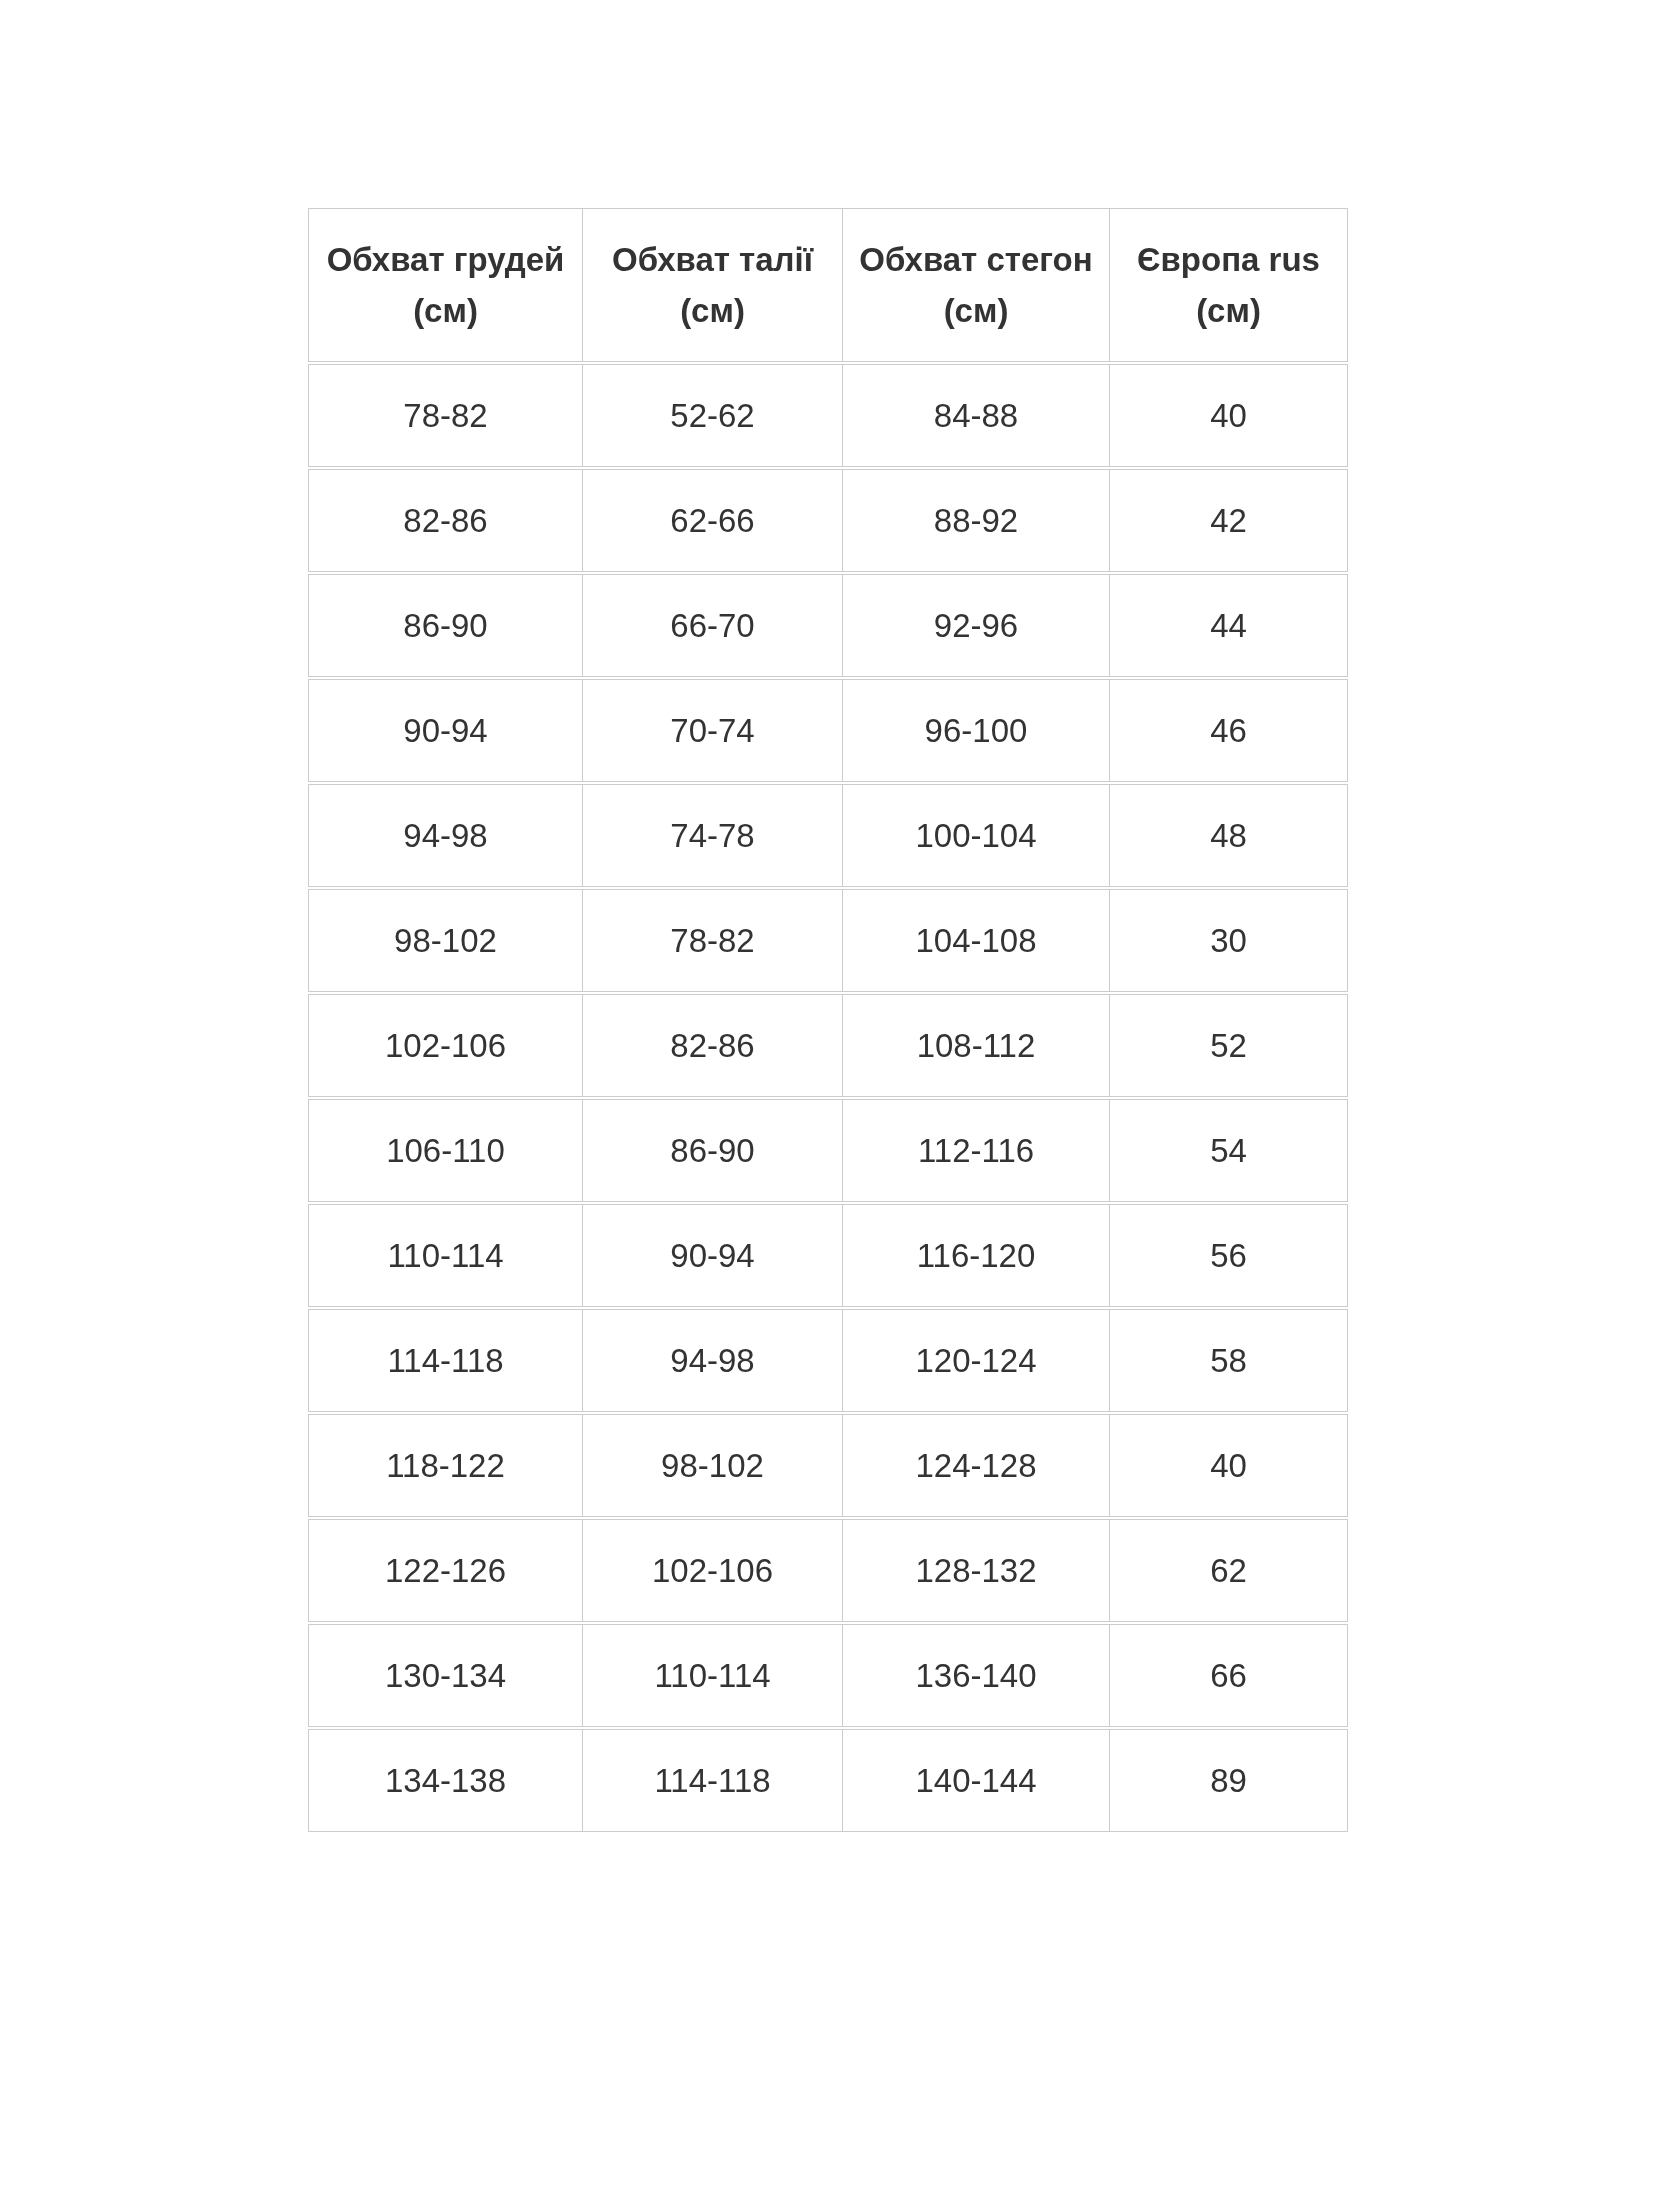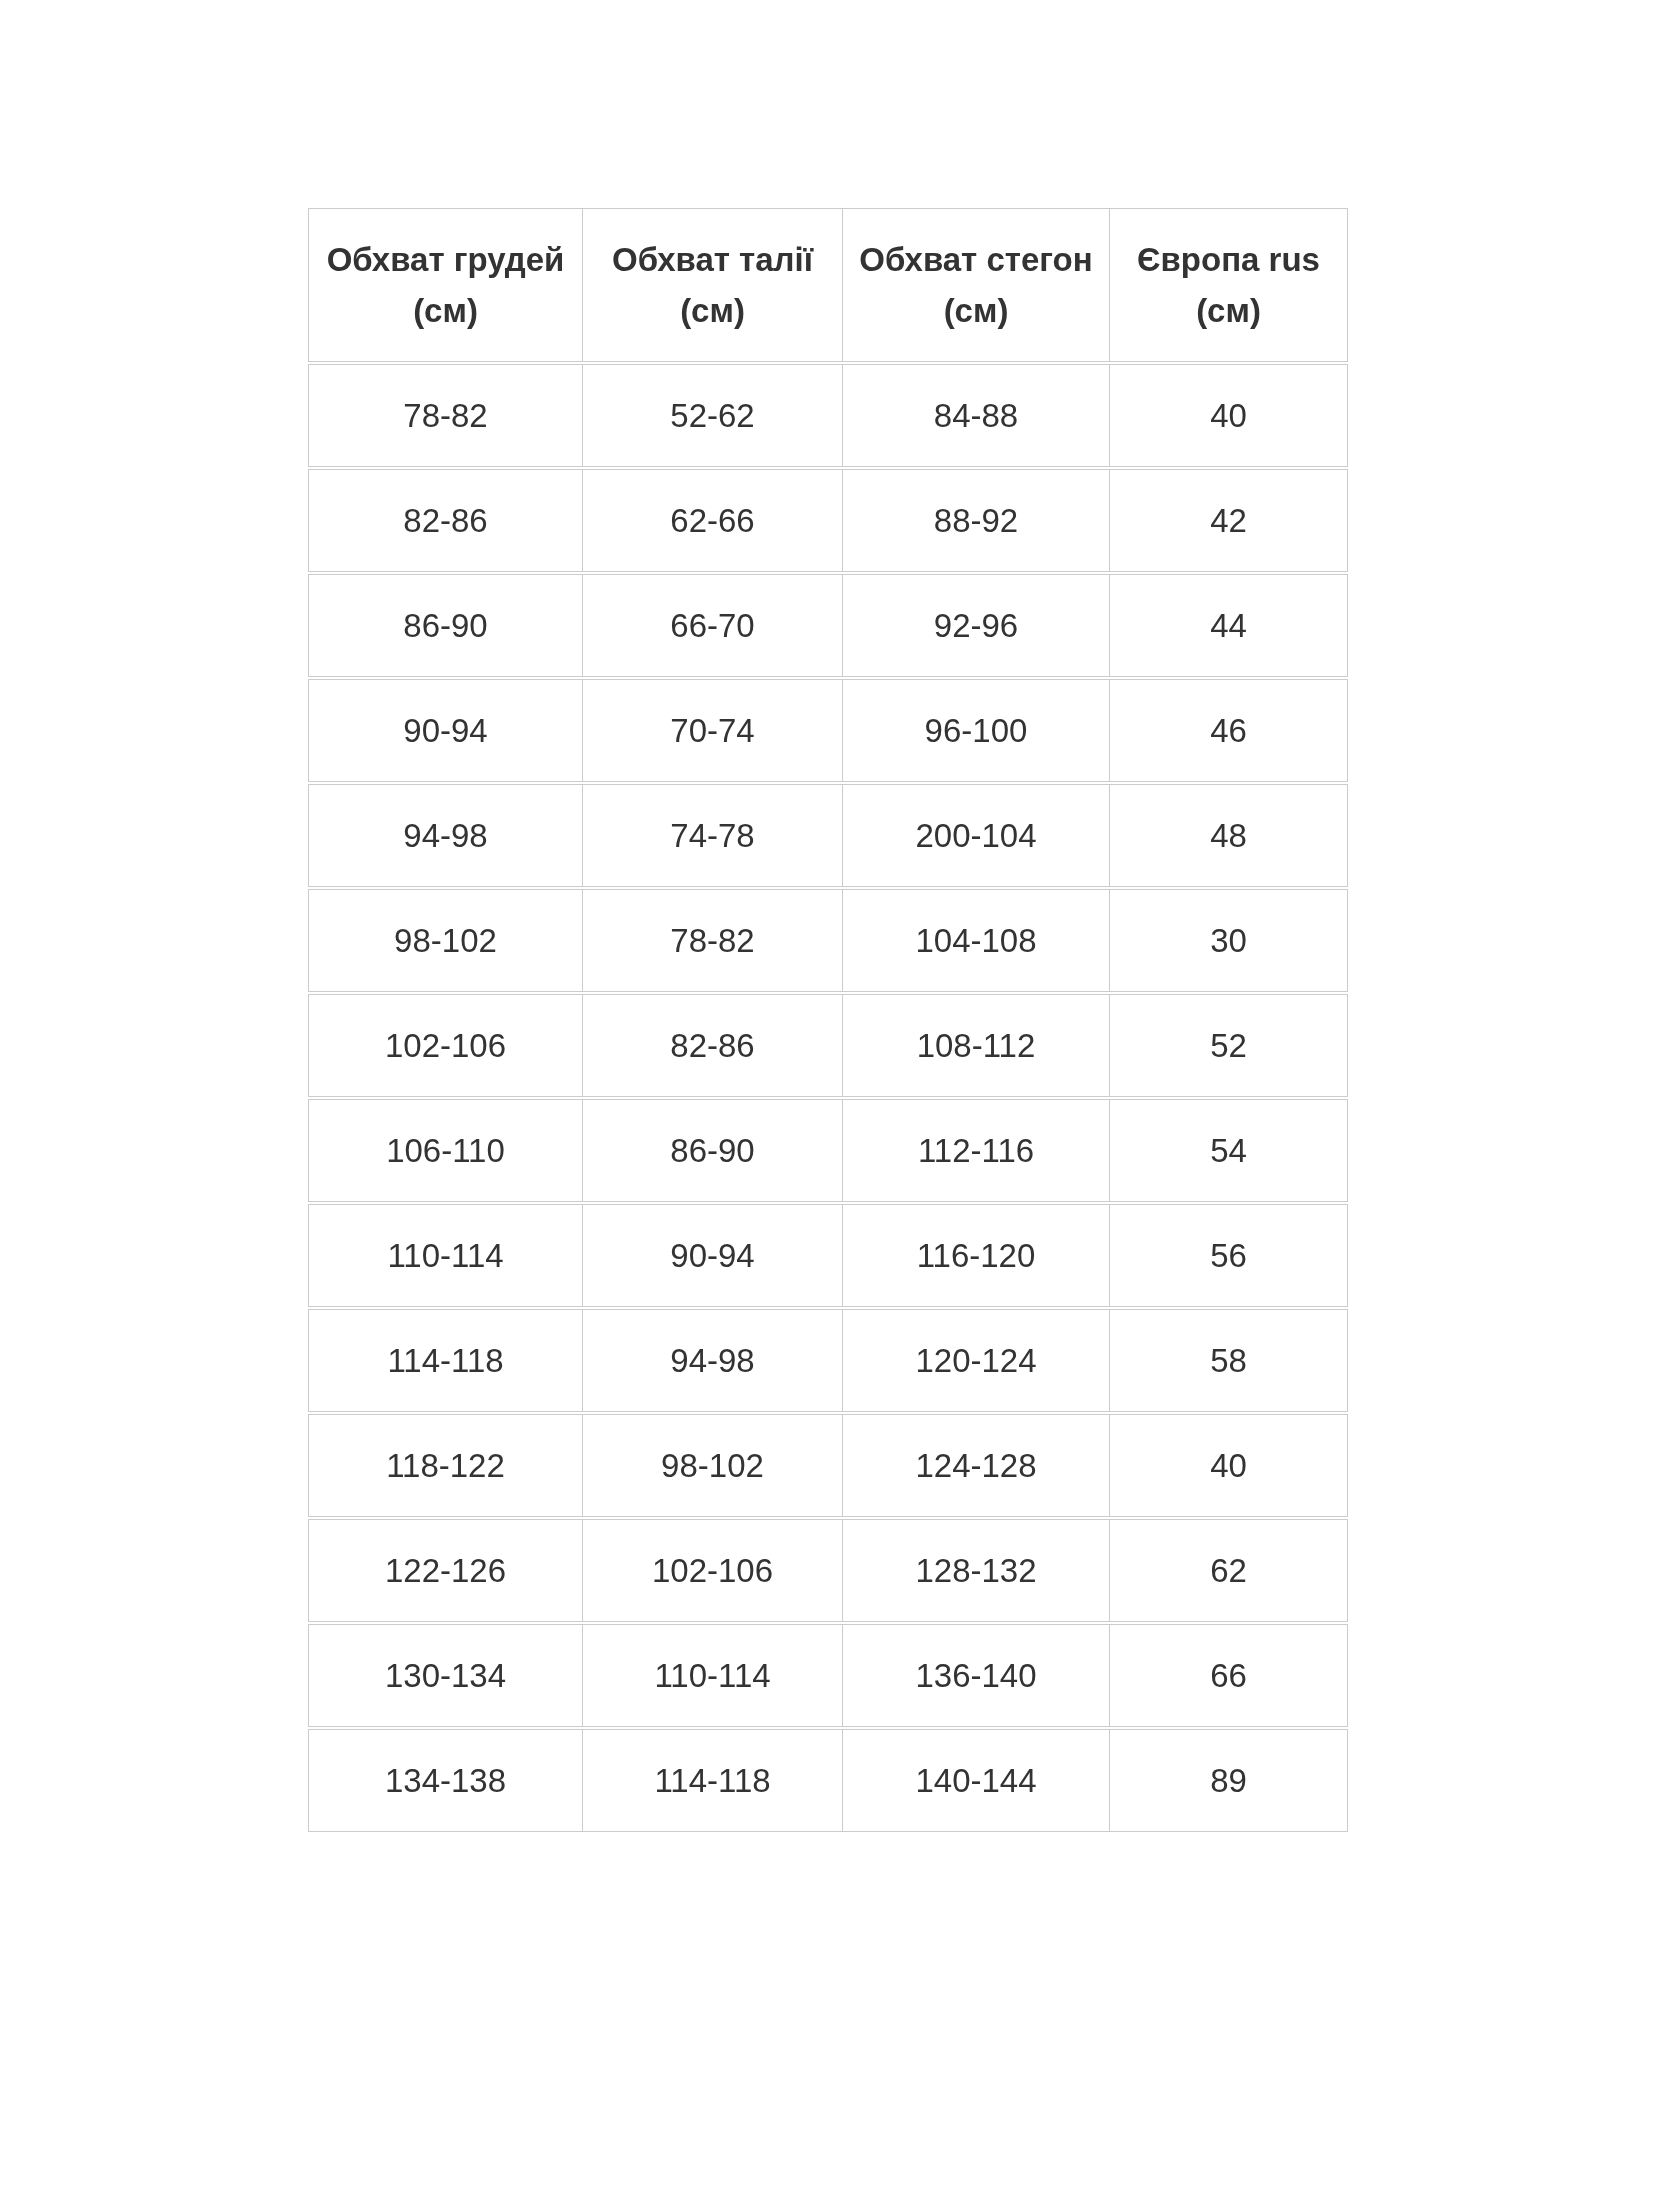--- a/index.html
+++ b/index.html
@@ -94,21 +94,21 @@
       </tr>
       <tr>
         <td>90-94</td>
         <td>70-74</td>
         <td>96-100</td>
         <td>46</td>
       </tr>
       <tr>
         <td>94-98</td>
         <td>74-78</td>
-        <td>200-104</td>
+        <td>100-104</td>
         <td>48</td>
       </tr>
       <tr>
         <td>98-102</td>
         <td>78-82</td>
         <td>104-108</td>
         <td>30</td>
       </tr>
       <tr>
         <td>102-106</td>

